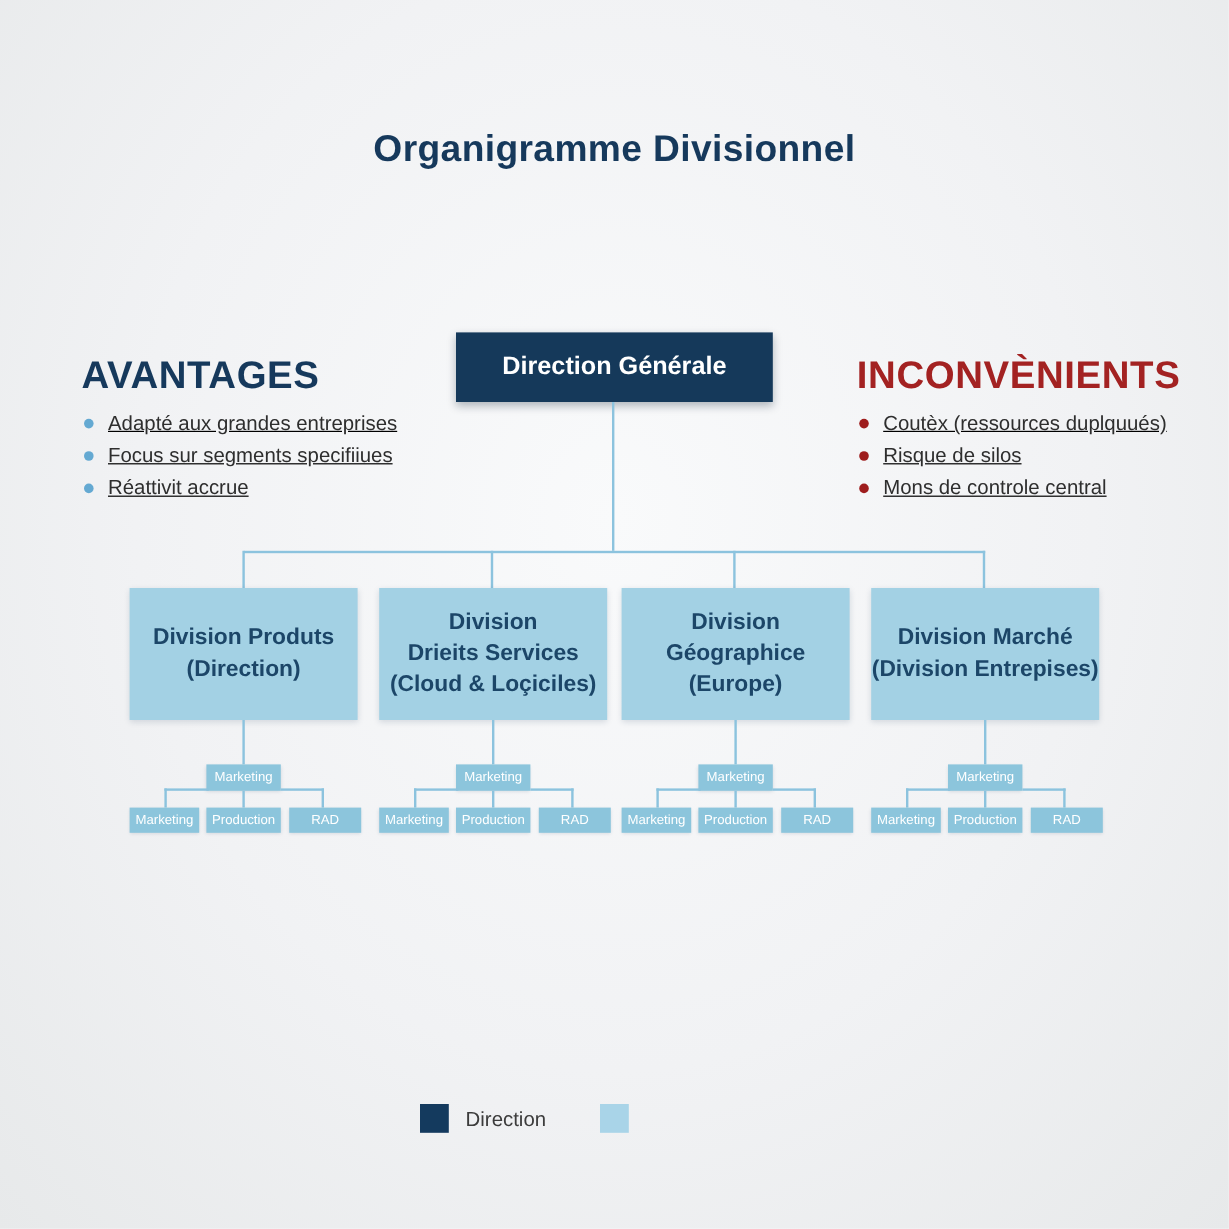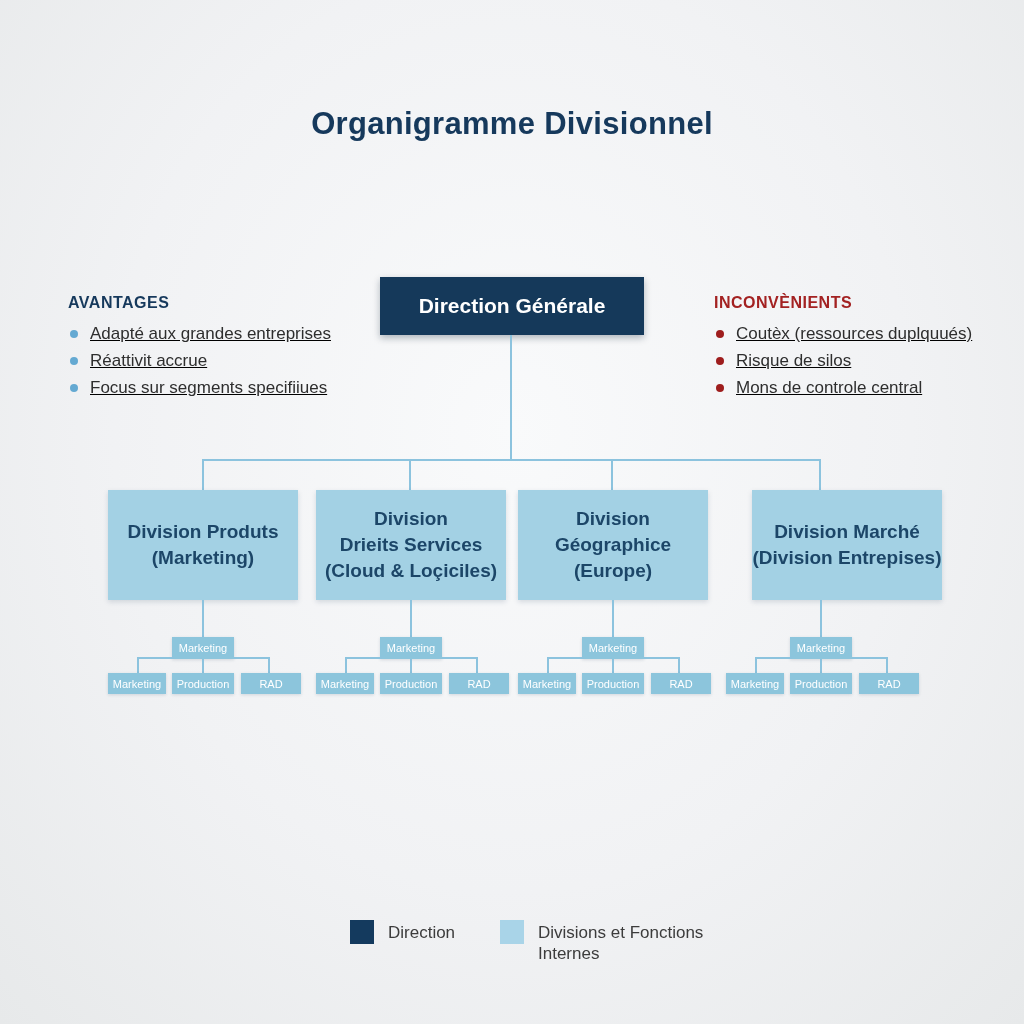--- a/index.html
+++ b/index.html
@@ -9,21 +9,21 @@
     font-family:"Liberation Sans","DejaVu Sans",sans-serif;
   }
   .title{
     position:absolute;top:106px;left:0;width:100%;text-align:center;
     font-size:31px;font-weight:bold;color:#16395c;letter-spacing:.3px;
   }
   
   .panel{position:absolute;top:294px;width:310px;}
   .panel-left{left:68px;}
   .panel-right{left:714px;}
-  .panel h2{margin:0 0 12px 0;font-size:16px;font-weight:bold;letter-spacing:.5px;}
+  .panel h2{margin:0 0 12px 0;font-size:32px;font-weight:bold;letter-spacing:.5px;}
   .panel-left h2{color:#16395c;}
   .panel-right h2{color:#a32222;}
   .panel ul{list-style:none;margin:0;padding:0;text-decoration:underline;}
   .panel li{display:flex;align-items:flex-start;font-size:17px;color:#2e2e2e;line-height:20px;margin-bottom:7px;}
   .dot{width:8px;height:8px;border-radius:50%;margin:6px 12px 0 2px;flex:0 0 8px;}
   .dot-blue{background:#64a9d2;}
   .dot-red{background:#9e1d1d;}
   
   .root-box{
     position:absolute;left:380px;top:277px;width:264px;height:58px;
@@ -64,25 +64,25 @@
 
   <div class="panel panel-left">
     <h2>AVANTAGES</h2>
     <ul>
       <li>
         <span class="dot dot-blue"></span>
         <span>Adapté aux grandes entreprises</span>
       </li>
       <li>
         <span class="dot dot-blue"></span>
-        <span>Réattivit accrue</span>
+        <span>Focus sur segments specifiiues</span>
       </li>
       <li>
         <span class="dot dot-blue"></span>
-        <span>Focus sur segments specifiiues</span>
+        <span>Réattivit accrue</span>
       </li>
     </ul>
   </div>
 
   <div class="panel panel-right">
     <h2>INCONVÈNIENTS</h2>
     <ul>
       <li>
         <span class="dot dot-red"></span>
         <span>Coutèx (ressources duplquués)</span>
@@ -102,33 +102,33 @@
 
   <div class="line" style="left:510px;top:335px;width:2px;height:124px;"></div>
   <div class="line" style="left:203px;top:459px;width:618px;height:2px;"></div>
   <div class="line" style="left:202px;top:459px;width:2px;height:31px;"></div>
   <div class="line" style="left:409px;top:459px;width:2px;height:31px;"></div>
   <div class="line" style="left:611px;top:459px;width:2px;height:31px;"></div>
   <div class="line" style="left:819px;top:459px;width:2px;height:31px;"></div>
 
   <div class="div-box" style="left: 108px; background: rgb(163, 209, 228);">
     <span>Division Produts</span>
-    <span>(Marketing)</span>
+    <span>(Direction)</span>
   </div>
   <div class="div-box" style="left: 316px; background: rgb(163, 209, 228);">
     <span>Division</span>
     <span>Drieits Services</span>
     <span>(Cloud &amp; Loçiciles)</span>
   </div>
   <div class="div-box" style="left: 518px; background: rgb(163, 209, 228);">
     <span>Division</span>
     <span>Géographice</span>
     <span>(Europe)</span>
   </div>
-  <div class="div-box" style="left: 752px; background: rgb(163, 209, 228);">
+  <div class="div-box" style="left: 726px; background: rgb(163, 209, 228);">
     <span>Division Marché</span>
     <span>(Division Entrepises)</span>
   </div>
 
   <div class="func-group" style="left:108px;">
     <div class="fg-line" style="left:94px;top:0;width:2px;height:37px;"></div>
     <div class="func-box lead-box" style="background: rgb(140, 197, 220);">Marketing</div>
     <div class="fg-line" style="left:94px;top:59px;width:2px;height:14px;"></div>
     <div class="fg-line" style="left:29px;top:57px;width:37px;height:2px;"></div>
     <div class="fg-line" style="left:29px;top:57px;width:2px;height:16px;"></div>
@@ -177,16 +177,15 @@
     <div class="func-box sub-2" style="background: rgb(140, 197, 220);">Production</div>
     <div class="func-box sub-3" style="background: rgb(140, 197, 220);">RAD</div>
   </div>
 
   <div class="legend-item" style="left:350px;">
     <span class="legend-swatch" style="background: rgb(20, 58, 94);"></span>
     <span class="legend-label">Direction</span>
   </div>
   <div class="legend-item" style="left:500px;">
     <span class="legend-swatch" style="background: rgb(169, 212, 232);"></span>
-    <span class="legend-label wrap">Divisions et Fonctions Internes</span>
   </div>
 
 </div>
 
 </body></html>

